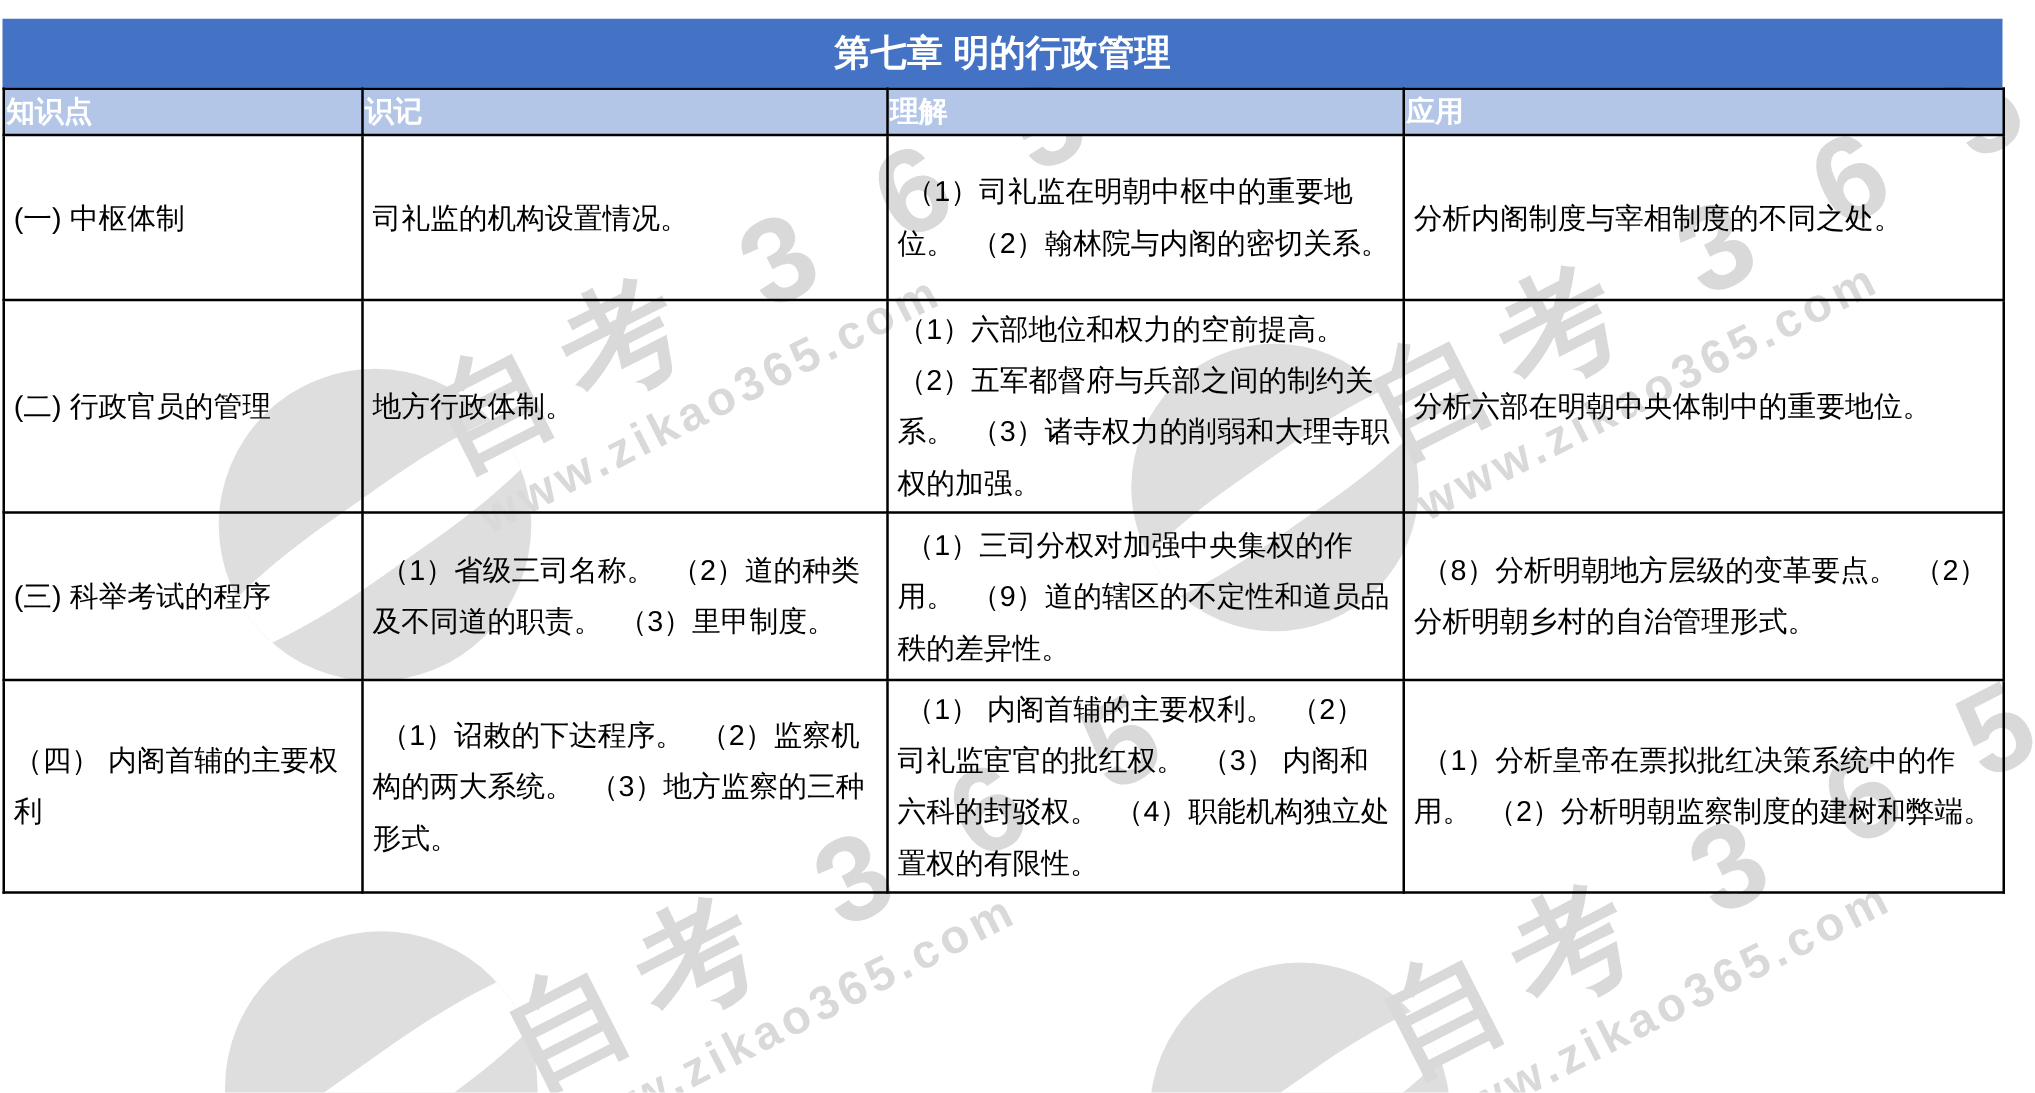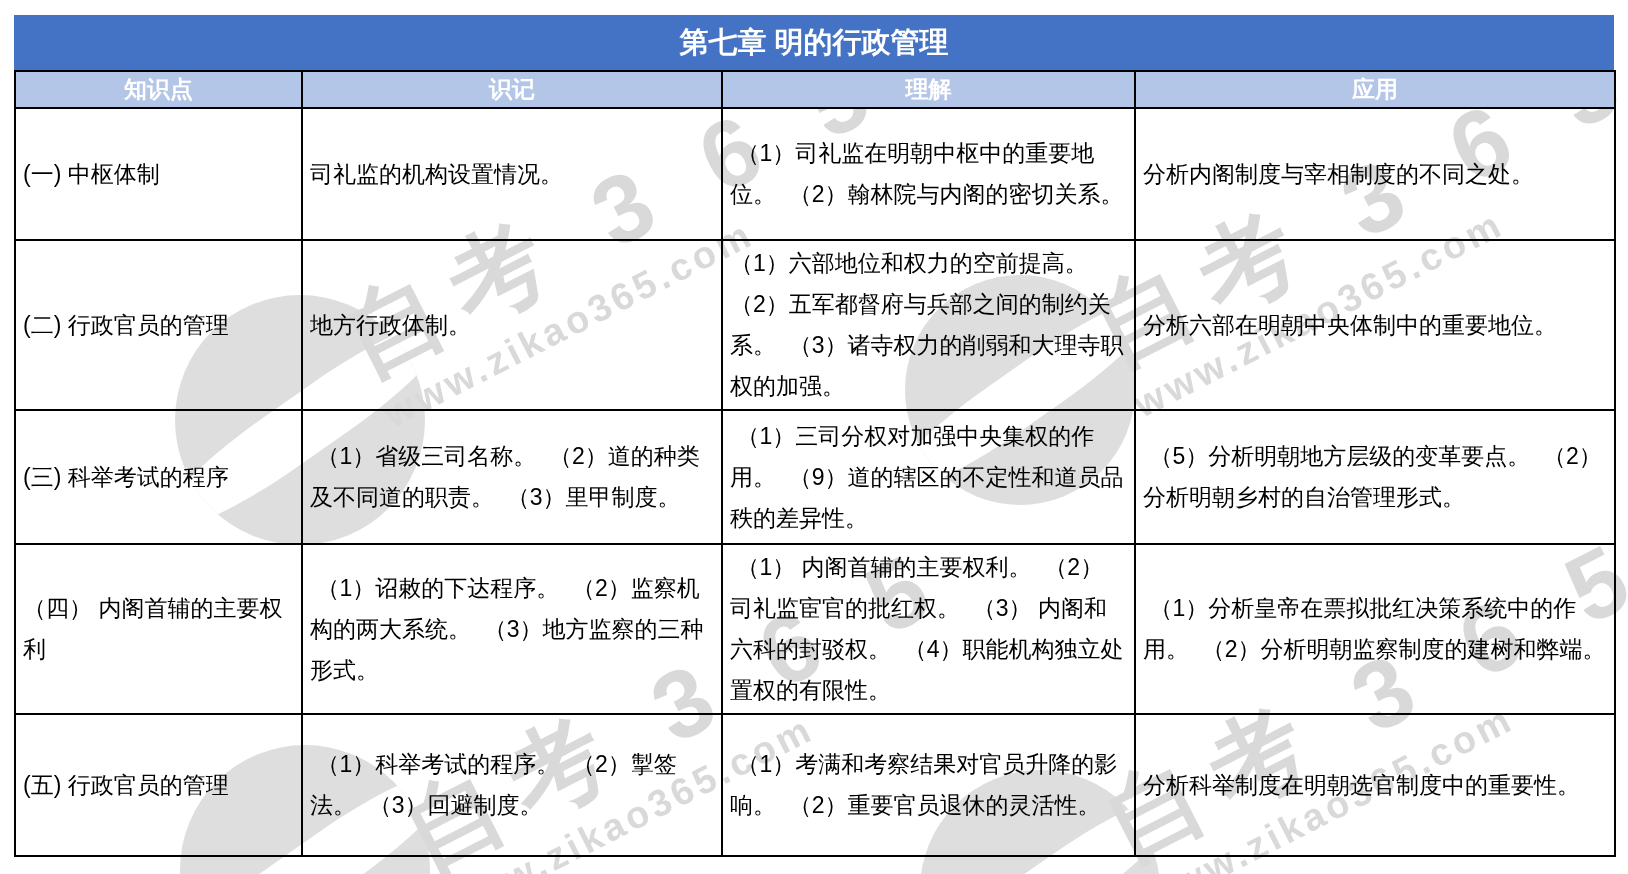--- a/index.html
+++ b/index.html
@@ -16,31 +16,31 @@
   .wm-logo::before{
     content:"";position:absolute;left:-18%;top:40%;width:140%;height:24%;
     background:#ffffff;transform:rotate(-35deg);border-radius:50% / 60%;
   }
   .wm-text{
     position:absolute;transform:rotate(-27deg);color:#d9d9d9;white-space:nowrap;
   }
   .wm-brand{font-size:96px;font-weight:bold;letter-spacing:20px;line-height:1.05;}
   .wm-url{font-size:38px;font-weight:bold;letter-spacing:4px;margin-top:6px;}
   
-  .table-wrap{position:absolute;left:14px;top:15px;width:1600px;z-index:1;}
+  .table-wrap{position:absolute;left:2px;top:15px;width:1600px;z-index:1;}
   .title-bar{
     height:55px;background:#4472c4;color:#ffffff;
     display:flex;align-items:center;justify-content:center;
     font-size:29px;font-weight:bold;
   }
   table{width:100%;border-collapse:collapse;table-layout:fixed;}
   th,td{border:2px solid #000000;}
   th{
     background:#b4c6e7;color:#ffffff;font-size:23px;font-weight:bold;
-    height:33px;text-align:center;
+    height:33px;text-align:left;
   }
   td{
     background:transparent;color:#000000;font-size:23px;line-height:41px;
     vertical-align:middle;padding:2px 7px;white-space:pre-wrap;
     word-break:break-all;
   }
   tr.r1 td{height:126px;}
   tr.r2 td{height:162px;}
   tr.r3 td{height:128px;}
   tr.r4 td{height:163px;}
@@ -100,29 +100,23 @@
       <tr class="r2">
         <td>(二) 行政官员的管理</td>
         <td>地方行政体制。</td>
         <td>（1）六部地位和权力的空前提高。  （2）五军都督府与兵部之间的制约关系。  （3）诸寺权力的削弱和大理寺职权的加强。</td>
         <td>分析六部在明朝中央体制中的重要地位。</td>
       </tr>
       <tr class="r3">
         <td>(三) 科举考试的程序</td>
         <td> （1）省级三司名称。  （2）道的种类及不同道的职责。  （3）里甲制度。</td>
         <td> （1）三司分权对加强中央集权的作用。  （9）道的辖区的不定性和道员品秩的差异性。</td>
-        <td> （5）分析明朝地方层级的变革要点。  （2）分析明朝乡村的自治管理形式。</td>
+        <td> （8）分析明朝地方层级的变革要点。  （2）分析明朝乡村的自治管理形式。</td>
       </tr>
       <tr class="r4">
         <td>（四） 内阁首辅的主要权利</td>
         <td> （1）诏敕的下达程序。  （2）监察机构的两大系统。  （3）地方监察的三种形式。</td>
         <td> （1） 内阁首辅的主要权利。  （2） 司礼监宦官的批红权。  （3） 内阁和六科的封驳权。  （4）职能机构独立处置权的有限性。</td>
         <td> （1）分析皇帝在票拟批红决策系统中的作用。  （2）分析明朝监察制度的建树和弊端。</td>
       </tr>
-      <tr class="r5">
-        <td>(五) 行政官员的管理</td>
-        <td> （1）科举考试的程序。  （2）掣签法。  （3）回避制度。</td>
-        <td> （1）考满和考察结果对官员升降的影响。  （2）重要官员退休的灵活性。</td>
-        <td>分析科举制度在明朝选官制度中的重要性。</td>
-      </tr>
     </tbody>
   </table>
 </div>
 
 </body></html>

